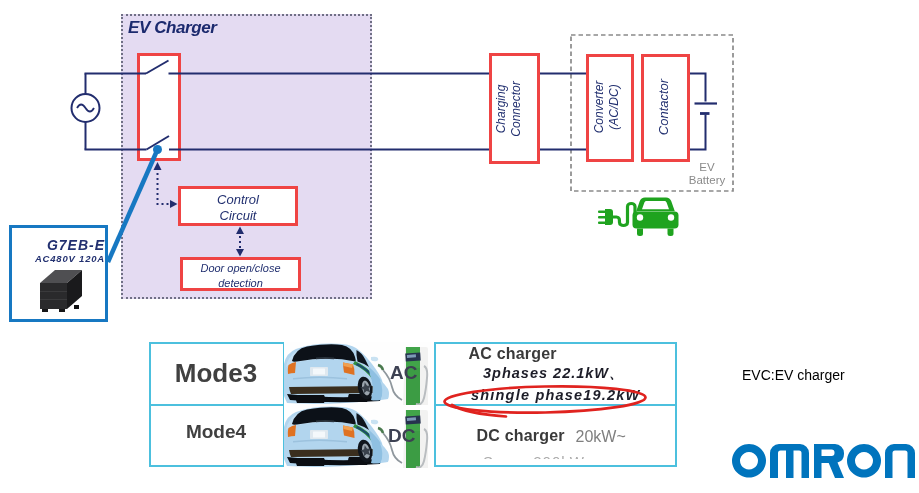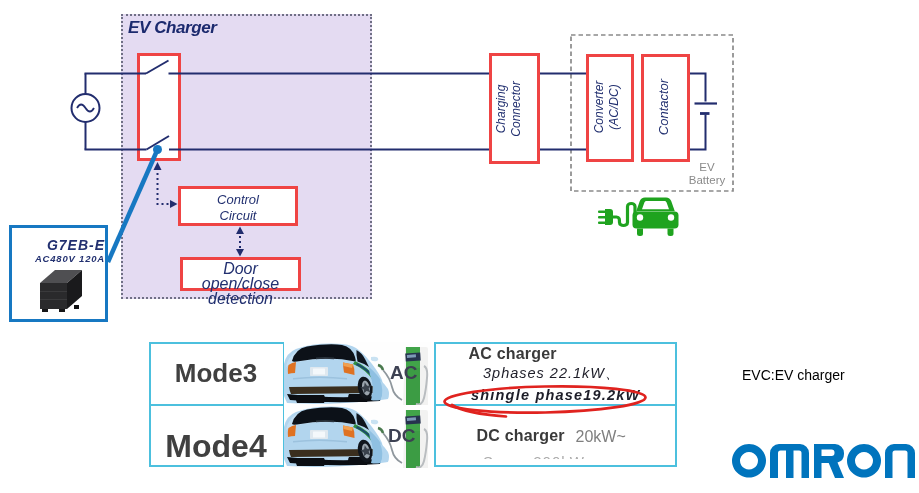--- a/index.html
+++ b/index.html
@@ -13,21 +13,21 @@
 <body>
 
 <div class="abs" style="left:121px;top:14px;width:251px;height:285px;background:#e4dbf2;border:2px dotted #6f6f85;box-sizing:border-box;"></div>
 <div class="abs" style="left:128px;top:18px;font-size:17px;font-weight:bold;font-style:italic;color:#1c2a6e;letter-spacing:-0.4px;">EV Charger</div>
 
 <div class="navybox" style="left:137px;top:53px;width:44px;height:108px;"></div>
 <div class="navybox" style="left:178px;top:186px;width:120px;height:40px;text-align:center;">
   <div class="hand" style="font-size:13px;line-height:16px;margin-top:3px;">Control<br>Circuit</div>
 </div>
 <div class="navybox" style="left:180px;top:257px;width:121px;height:34px;text-align:center;">
-  <div class="hand" style="font-size:16px;line-height:15px;margin-top:1px;border-radius:7px;">Door open/close<br>detection</div>
+  <div class="hand" style="font-size:11px;line-height:15px;margin-top:1px;border-radius:7px;">Door open/close<br>detection</div>
 </div>
 
 <div class="navybox" style="left:489px;top:53px;width:51px;height:111px;"></div>
 <div class="abs hand" style="left:464px;top:89px;width:100px;height:40px;text-align:center;font-size:12px;line-height:15px;transform:rotate(-90deg);">Charging<br>Connector</div>
 
 <svg class="abs" style="left:570px;top:34px;" width="164" height="158">
     <rect x="1" y="1" width="162" height="156" fill="none" stroke="#8a8a8a" stroke-width="1.7" stroke-dasharray="4.5 3"></rect>
   </svg>
 <div class="navybox" style="left:586px;top:54px;width:48px;height:108px;"></div>
 <div class="abs hand" style="left:560px;top:89px;width:100px;height:36px;text-align:center;font-size:12px;line-height:15px;transform:rotate(-90deg);">Converter<br>(AC/DC)</div>
@@ -117,21 +117,21 @@
   <circle cx="671" cy="217.5" r="3.2" fill="#fff"></circle>
 </svg>
 
 <div class="abs" style="left:149px;top:342px;width:282px;height:125px;border:2px solid #4cc0de;box-sizing:border-box;"></div>
 <div class="abs" style="left:283px;top:342px;width:2px;height:125px;background:#4cc0de;"></div>
 <div class="abs" style="left:149px;top:404px;width:282px;height:2px;background:#4cc0de;"></div>
 <div class="abs" style="left:434px;top:342px;width:243px;height:125px;border:2px solid #4cc0de;box-sizing:border-box;"></div>
 <div class="abs" style="left:434px;top:404px;width:243px;height:2px;background:#4cc0de;"></div>
 
 <div class="abs" style="left:149px;top:358px;width:134px;text-align:center;font-size:26px;font-weight:bold;color:#404040;">Mode3</div>
-<div class="abs" style="left:149px;top:421px;width:134px;text-align:center;font-size:32px;font-weight:bold;color:#404040;margin-top:7px;">Mode4</div>
+<div class="abs" style="left:149px;top:421px;width:134px;text-align:center;font-size:19px;font-weight:bold;color:#404040;">Mode4</div>
 
 <svg class="abs" style="left:284px;top:342px;" width="147" height="63" viewBox="0 0 147 63">
   <use href="#evcar"></use>
   <text x="106" y="37" font-size="19" font-weight="bold" fill="#3d4152" font-family="Liberation Sans,sans-serif">AC</text>
 </svg>
 <svg class="abs" style="left:284px;top:405px;" width="147" height="63" viewBox="0 0 147 63">
   <use href="#evcar"></use>
   <text x="104" y="37" font-size="19" font-weight="bold" fill="#3d4152" font-family="Liberation Sans,sans-serif">DC</text>
 </svg>
 <svg width="0" height="0" style="position:absolute;">
@@ -185,21 +185,21 @@
 
   <path d="M87 15 q5 -1 7 1 q1 2 -1 3 q-4 1 -6 -1 z" fill="#c9e2f2"></path>
 
   <path d="M99 28 Q106 36 108 45 Q110 54 118 58" stroke="#8f979d" stroke-width="1.8" fill="none"></path>
   <path d="M94 23 q4 1 5 5" stroke="#4a7a4e" stroke-width="2.5" fill="none"></path>
   </g>
   </defs>
 </svg>
 
 <div class="abs" style="left:468.5px;top:345px;font-size:16px;font-weight:bold;color:#3a3a3a;letter-spacing:0.2px;">AC charger</div>
-<div class="abs" style="left:483px;top:364px;font-size:14.5px;font-weight:normal;font-style:italic;color:#1d1d28;letter-spacing:1px;">3phases 22.1kW、</div>
+<div class="abs" style="left:483px;top:364px;font-size:14.5px;font-weight:bold;font-style:italic;color:#1d1d28;letter-spacing:1px;">3phases 22.1kW、</div>
 <div class="abs" style="left:471px;top:387px;font-size:14.5px;font-weight:bold;font-style:italic;color:#1d1d28;letter-spacing:1.2px;">shingle phase19.2kW</div>
 <div class="abs" style="left:476.5px;top:427px;font-size:16px;font-weight:bold;color:#3a3a3a;letter-spacing:0.2px;">DC charger</div>
 <div class="abs" style="left:575.5px;top:427.5px;font-size:16px;color:#7f7f7f;">20kW~</div>
 
 <div class="abs" style="left:483px;top:455px;width:120px;height:4px;overflow:hidden;">
   <div style="font-size:15px;color:#ababab;margin-top:-2px;letter-spacing:1px;">Super 200kW</div>
 </div>
 
 <svg class="abs" style="left:438px;top:380px;" width="215" height="42" viewBox="0 0 215 42">
   <ellipse cx="107" cy="19.5" rx="100.5" ry="13" fill="none" stroke="#e0231f" stroke-width="2.7" transform="rotate(-1.2 107 19.5)"></ellipse>

